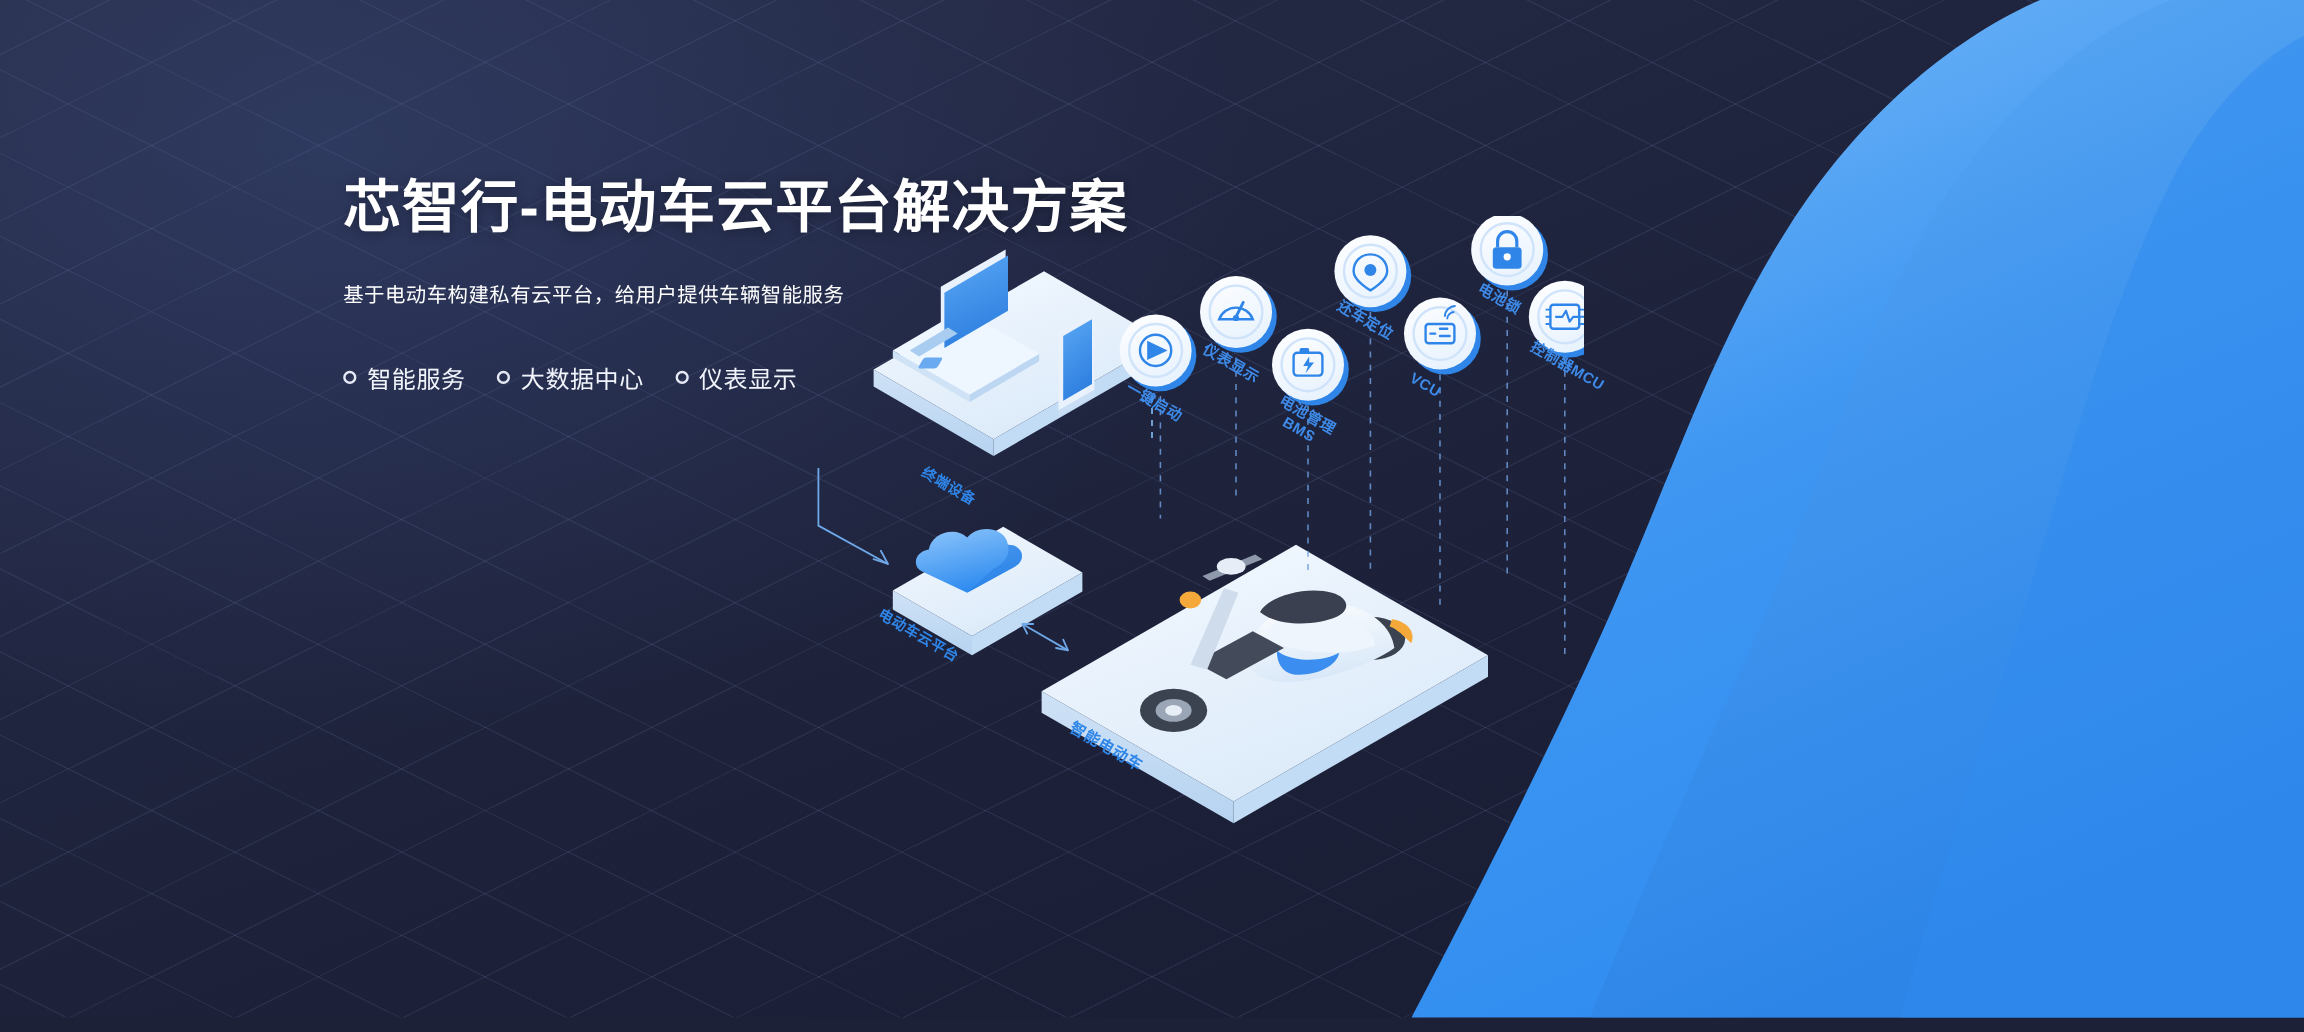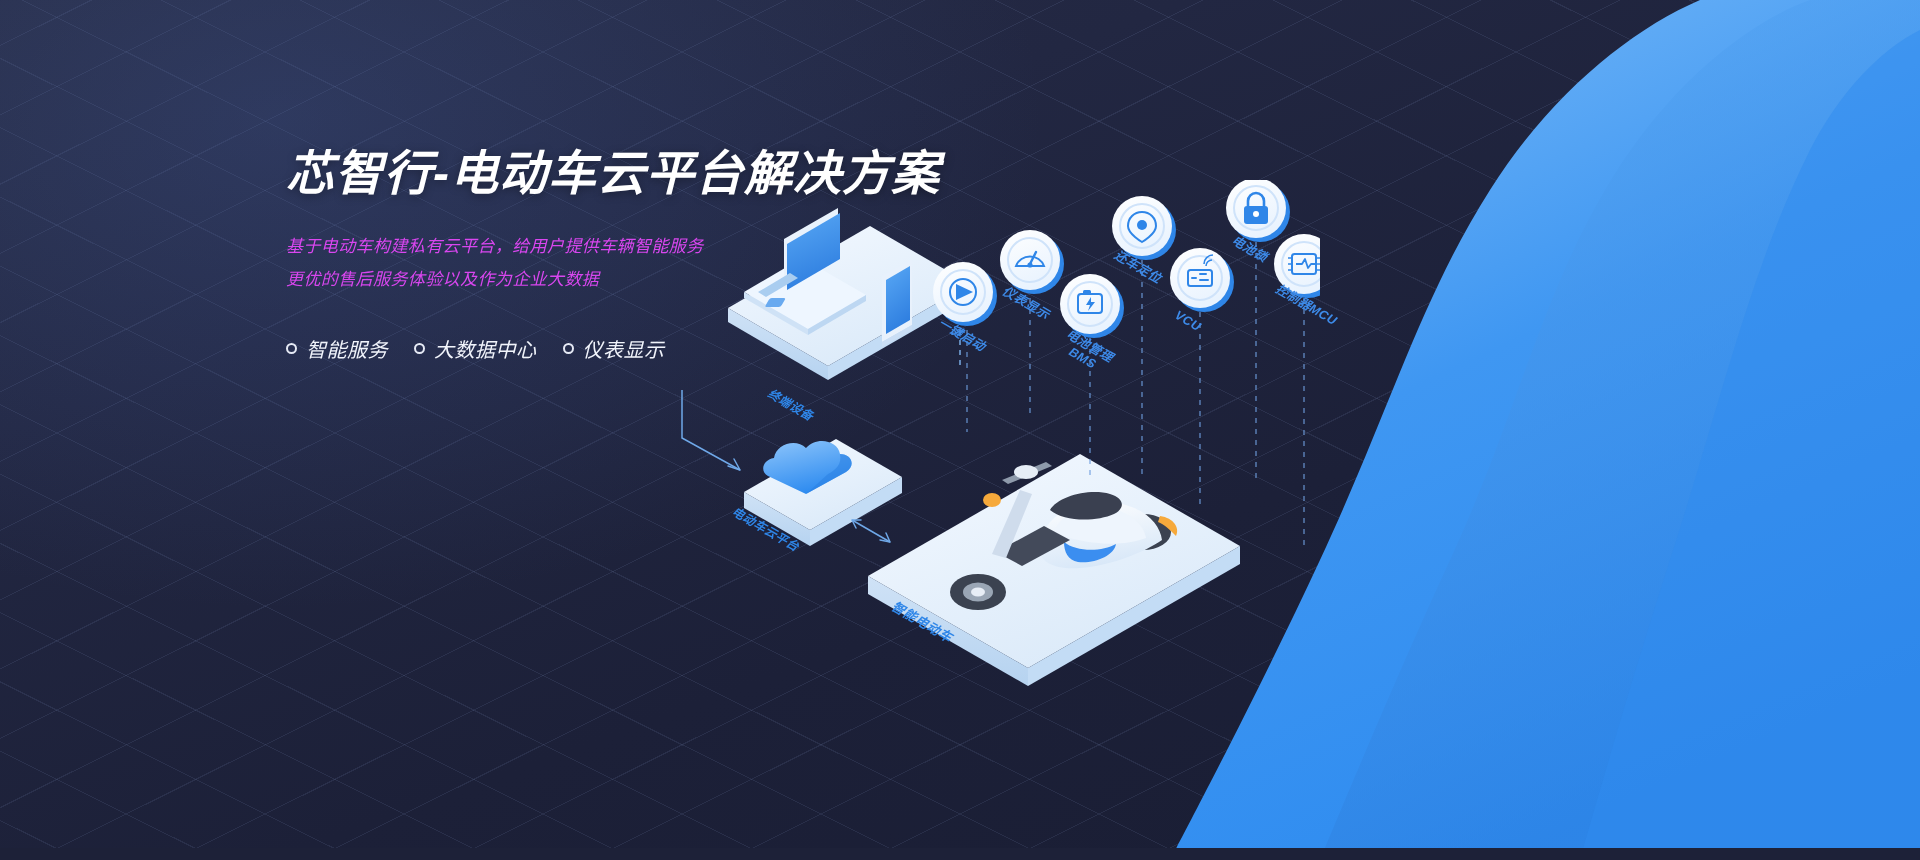--- a/index.html
+++ b/index.html
@@ -2,21 +2,21 @@
 <html lang="zh-CN"><head>
 <meta charset="utf-8">
 <title>Banner</title>
 <style>
   html,body{margin:0;padding:0;}
   body{
     width:1920px;height:860px;overflow:hidden;
     font-family:"Liberation Sans","DejaVu Sans",sans-serif;
     background:#1d2138;
   }
-  .stage{position:relative;width:1920px;height:848px;overflow:hidden;background:#1d2138;font-style:italic;}
+  .stage{position:relative;width:1920px;height:848px;overflow:hidden;background:#1d2138;}
 
   
   .bg-dark{
     position:absolute;inset:0;
     background:
       linear-gradient(160deg,#272c45 0%,#222742 28%,#1c2038 62%,#191d33 100%);
   }
   .bg-grid{
     position:absolute;inset:-10%;
     background-image:
@@ -39,21 +39,21 @@
     font-weight:bold;
     letter-spacing:1px;
     color:#ffffff;
     white-space:nowrap;
     text-shadow:0 2px 10px rgba(0,0,0,.35);
   }
   .desc{margin:34px 0 0 0;}
   .desc p{
     margin:0 0 7px 0;
     font-size:17px;line-height:1.55;
-    color:#d946ef;
+    color:#ffffff;
     letter-spacing:.4px;
   }
   .bullets{
     display:flex;align-items:center;gap:26px;
     margin-top:40px;
   }
   .bullet{display:flex;align-items:center;gap:9px;}
   .bullet .dot{
     width:11px;height:11px;border-radius:50%;
     border:2px solid #e6eaf5;box-sizing:border-box;
@@ -114,21 +114,20 @@
       <path d="M900,0 L900,860 L300,860 C300,860 370,690 430,560 C495,420 520,300 585,190 C640,95 720,25 790,0 Z" fill="url(#wv2)" opacity="0.55"></path>
       <path d="M900,120 L900,860 L560,860 C560,860 605,700 650,560 C700,405 730,270 790,150 C820,92 860,50 900,30 Z" fill="#2f8cf0" opacity="0.5"></path>
     </svg>
   </div>
 
   <div class="copy">
     <h1 class="headline">芯智行-电动车云平台解决方案</h1>
 
     <div class="desc">
       <p>基于电动车构建私有云平台，给用户提供车辆智能服务</p>
-      <p>更优的售后服务体验以及作为企业大数据</p>
     </div>
 
     <div class="bullets">
       <div class="bullet">
         <span class="dot"></span>
         <span class="blabel">智能服务</span>
       </div>
       <div class="bullet">
         <span class="dot"></span>
         <span class="blabel">大数据中心</span>

